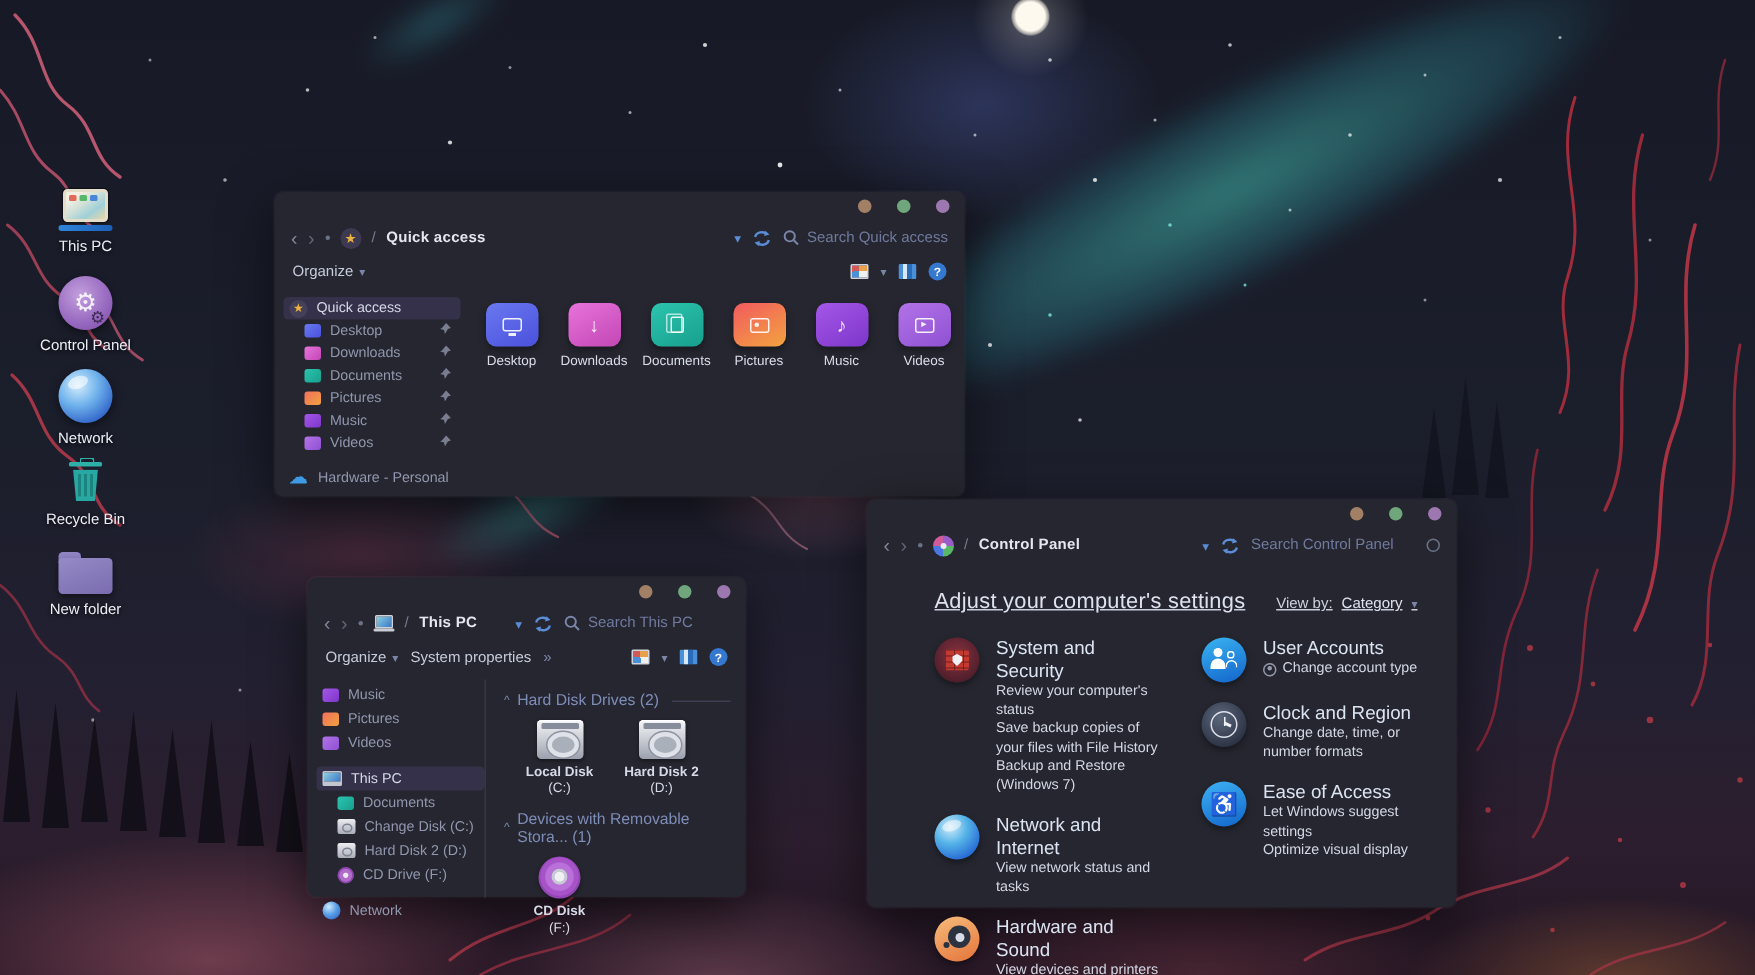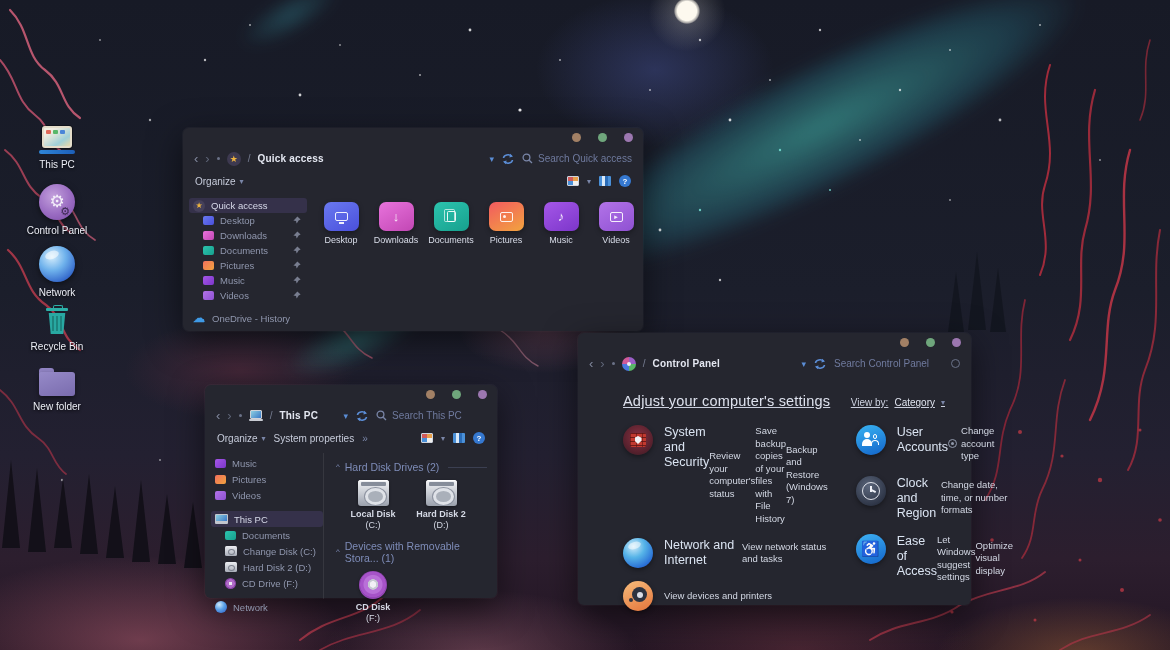--- a/index.html
+++ b/index.html
@@ -181,21 +181,21 @@
 
   
   .cp-head { display:flex; align-items:baseline; padding:18px 26px 0 45px;text-decoration:underline; }
   .cp-title { font-size:14.5px; font-weight:400; color:#dee2ee; letter-spacing:.2px; }
   .viewby { margin-left:auto; font-size:10px; color:#cdd2e0; display:flex; gap:6px; align-items:center; }
   .viewby .vb-val { color:#dfe3ee; }
   .viewby .tb-chev { font-size:8px; }
   .cp-cols { display:flex; padding:16px 20px 0 45px; gap:28px; }
   .cp-col { flex:1; display:flex; flex-direction:column; gap:13px; }
   .cat { display:flex; gap:11px; }
-  .cat-txt { display:flex; flex-direction:row; }
+  .cat-txt { display:flex; flex-direction:column; }
   .cat-title { font-size:12.5px; color:#dbe4f2; line-height:15px; cursor:default; }
   .cat-link { font-size:9.5px; color:#d3d8e4; line-height:12.5px; cursor:default; display:flex; align-items:center; gap:4px; }
   .uac { width:9px; height:9px; border-radius:50%; border:1.5px solid #929aac; flex:none; position:relative; }
   .uac:after { content:""; position:absolute; left:1.5px; top:1.5px; width:3px; height:3px; border-radius:50%; background:#929aac; }
 
   .cpi { width:30px; height:30px; border-radius:50%; flex:none; position:relative;
     box-shadow:0 2px 5px rgba(0,0,0,.4); }
   .cpi-security { background:radial-gradient(circle at 50% 40%, #8a3242, #4e1e2a 75%); }
   .cpi-security .brick { position:absolute; left:7px; top:8px; width:16px; height:14px; border-radius:2px;
     background:#c23a30;
@@ -467,21 +467,21 @@
           </div>
           <div class="srow child">
             <span class="mini" style="background: linear-gradient(135deg, rgb(178, 115, 232), rgb(143, 81, 210));"></span>
             <span class="lbl">Videos</span>
             <span class="pin"><svg width="8" height="8" viewBox="0 0 10 10">
                 <path d="M5.5 0.5 L9.5 4.5 L7 5.5 L5.5 8 L4.5 9.5 L3.8 6.2 L0.5 5.5 L2 4.5 Z" fill="#8d93a8"></path>
               </svg></span>
           </div>
           <div class="srow gap-top">
             <span class="mini-cloud">☁</span>
-            <span class="lbl">OneDrive - History</span>
+            <span class="lbl">Hardware - Personal</span>
           </div>
         </aside>
       <div class="qa-main" id="qa-tiles">
           <div class="tile">
             <div class="tico" style="background: linear-gradient(150deg, rgb(106, 121, 240), rgb(74, 80, 220));">
               <span class="glyph g-monitor"></span>
             </div>
             <span class="tlabel">Desktop</span>
           </div>
           <div class="tile">
@@ -711,20 +711,21 @@
                 <span>View network status and tasks</span>
               </span>
             </div>
           </div>
           <div class="cat">
             <span class="cpi cpi-hardware">
               <i class="spk"></i>
               <i class="dot"></i>
             </span>
             <div class="cat-txt">
+              <span class="cat-title">Hardware and Sound</span>
               <span class="cat-link">
                 <span>View devices and printers</span>
               </span>
             </div>
           </div>
         </div>
       <div class="cp-col" id="cp-right">
           <div class="cat">
             <span class="cpi cpi-users">
               <i class="p1"></i>

